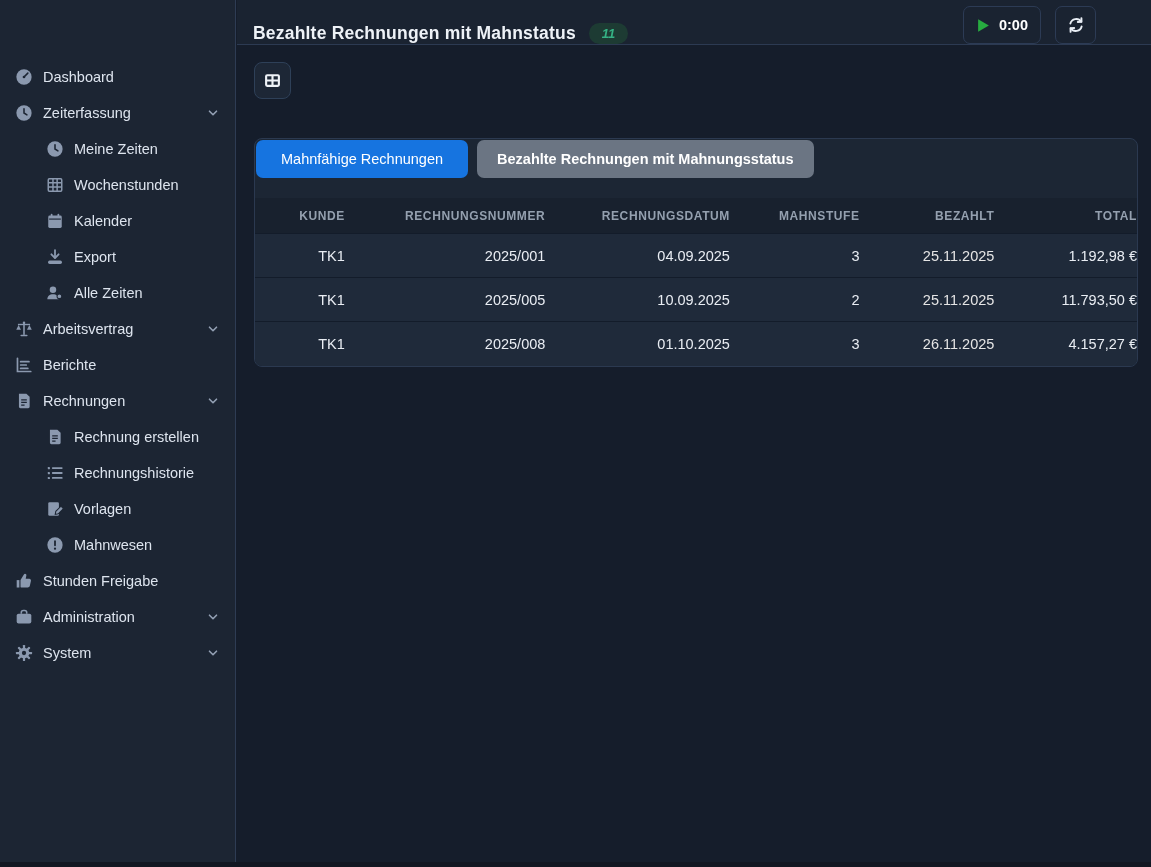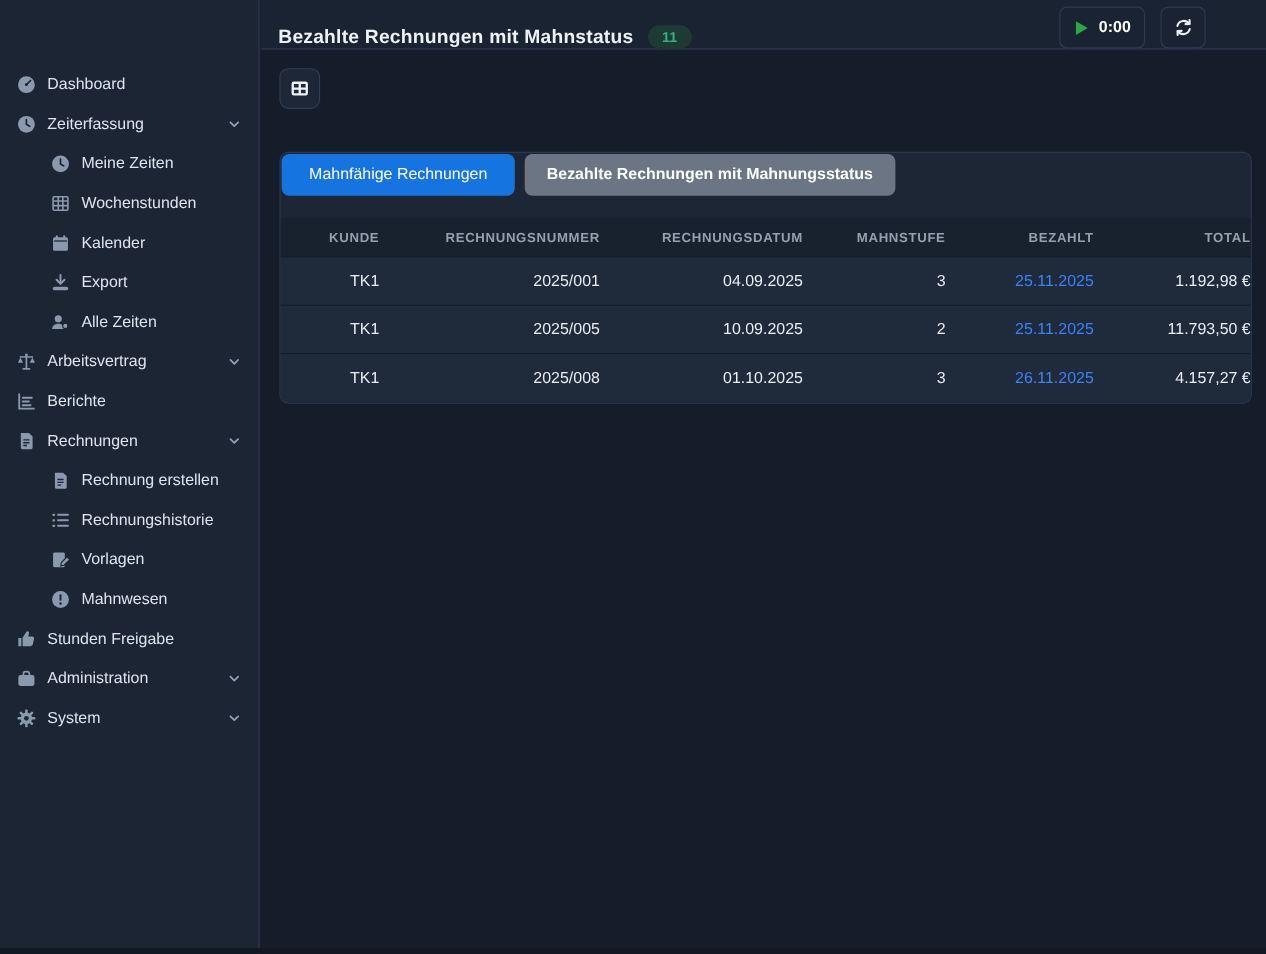--- a/index.html
+++ b/index.html
@@ -28,21 +28,21 @@
   .chev { margin-left:auto; color:#93a0b4; display:flex; }
   
   .topbar {
     position:absolute; left:237px; top:0; right:0; height:45px;
     background:#1a2331; border-bottom:1px solid #2c3a52;
     display:flex; align-items:flex-end; padding:0 16px;
   }
   .page-title { font-size:17.5px; font-weight:700; color:#eef2f7; letter-spacing:.2px; }
   .count-badge {
     margin-left:13px; background:#1d3b33; color:#35b184;
-    font-size:13px; font-weight:600; padding:3px 13px; border-radius:12px;
+    font-size:13px; font-weight:600; padding:3px 13px; border-radius:12px;font-style:italic;
   }
   .topbar-actions { margin-left:auto; display:flex; gap:14px; margin-right:39px; }
   .tbtn {
     height:38px; border:1px solid #2c3b55; border-radius:7px; background:transparent;
     display:flex; align-items:center; justify-content:center; color:#e9eef5; cursor:pointer;
   }
   .timer-btn { padding:0 12px; gap:8px; font-size:14.5px; font-weight:600; color:#fff; }
   .refresh-btn { width:41px; }
   
   .main { position:absolute; left:237px; top:46px; right:0; bottom:0; }
@@ -70,21 +70,21 @@
     letter-spacing:.6px; padding-left:12px;
   }
   .trow {
     display:flex; align-items:center; height:44px; background:#1f2a3a;
     border-bottom:1px solid #131c2a; font-size:14.5px; color:#e9edf3;
   }
   .trow:last-child { border-bottom:none; }
   .td { padding-left:27px; white-space:nowrap; }
   .c1 { width:90px; } .c2 { width:201px; } .c3 { width:185px; }
   .c4 { width:130px; } .c5 { width:135px; } .c6 { width:143px; }
-  .link { color:#3b82f6; cursor:pointer; }
+  .link { color:#e5e5e5; cursor:pointer; }
   
   .hscroll { position:absolute; left:0; right:0; bottom:0; height:5px; background:#121722; }
 </style>
 </head>
 <body>
 
 <div class="sidebar">
 
   <div class="nav-item">
     <span class="nicon">

